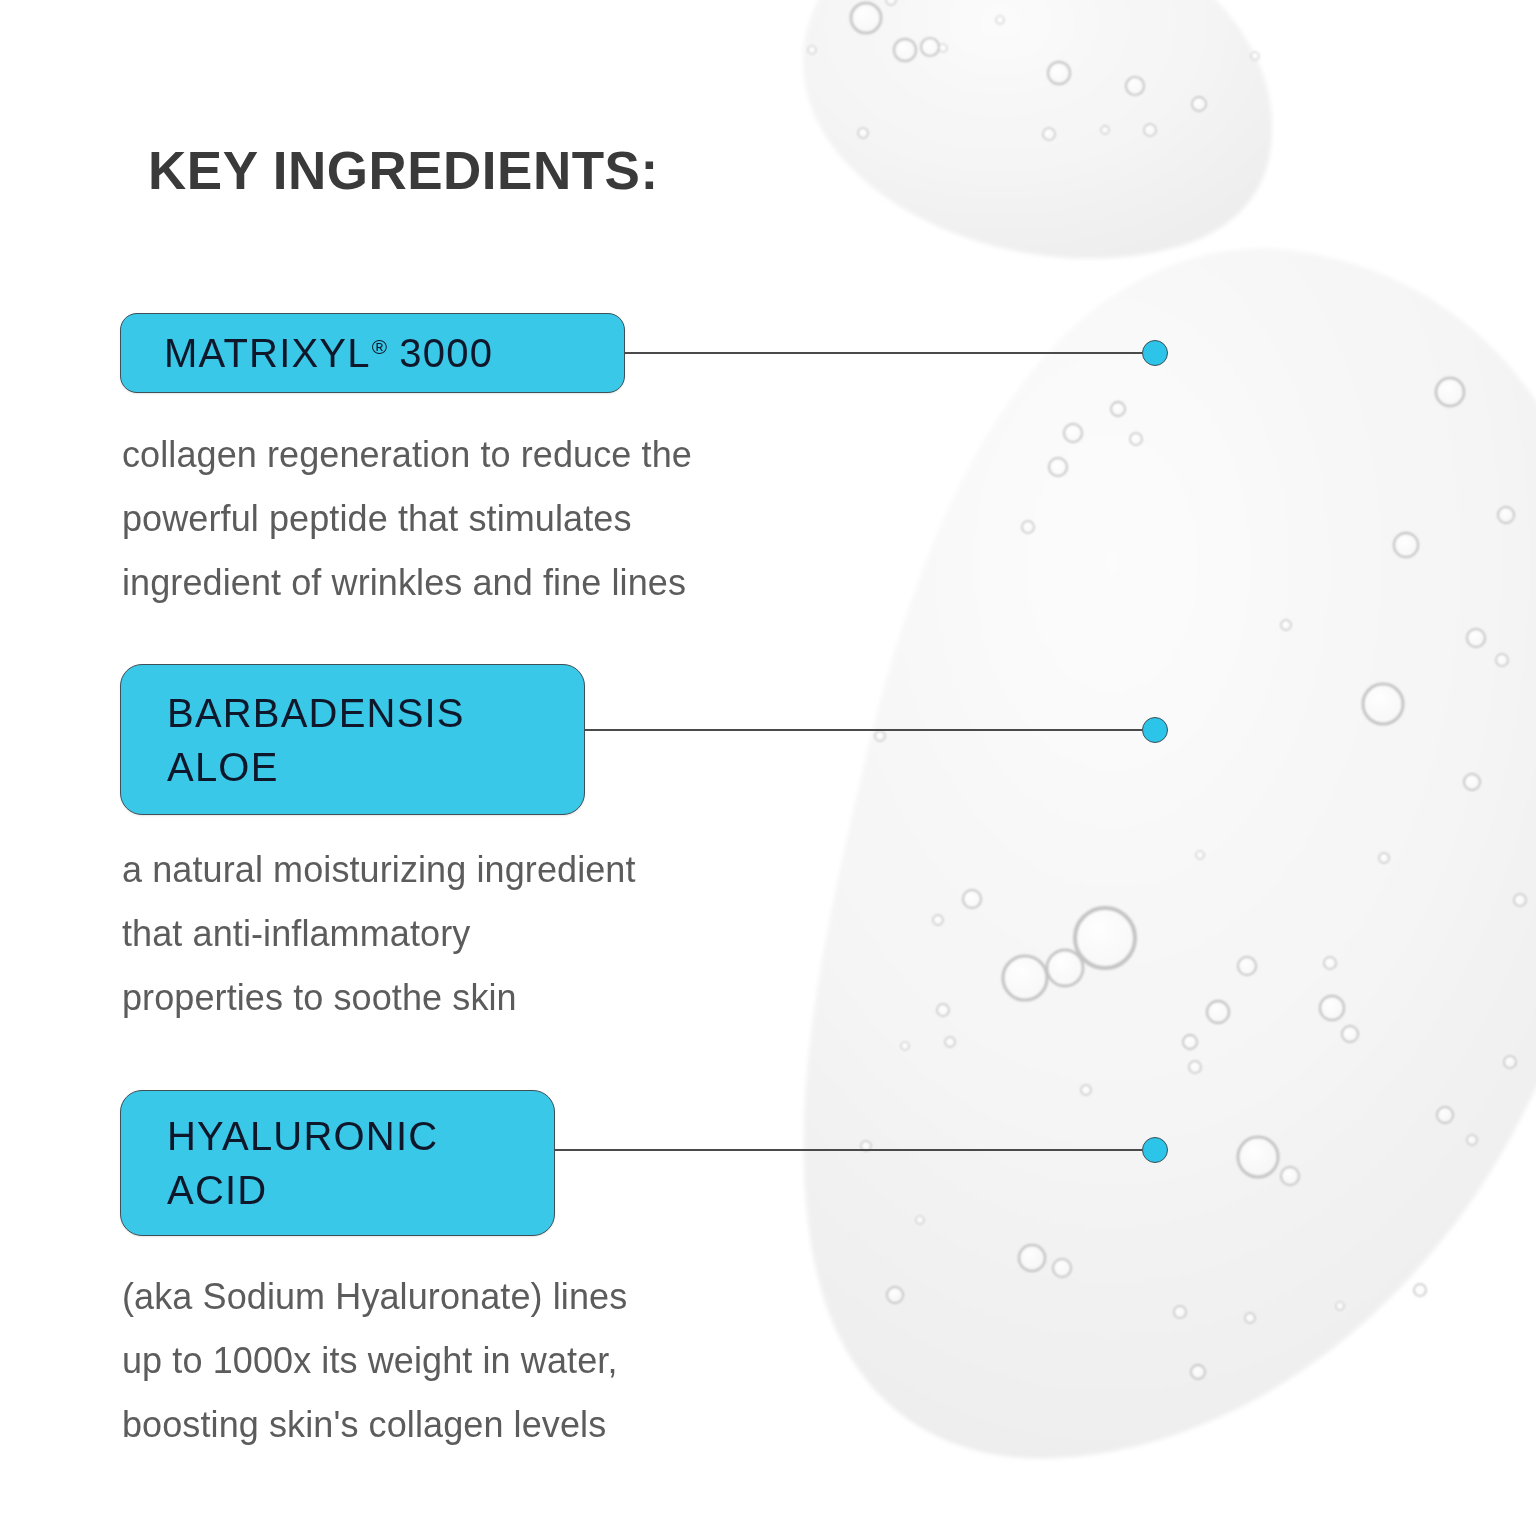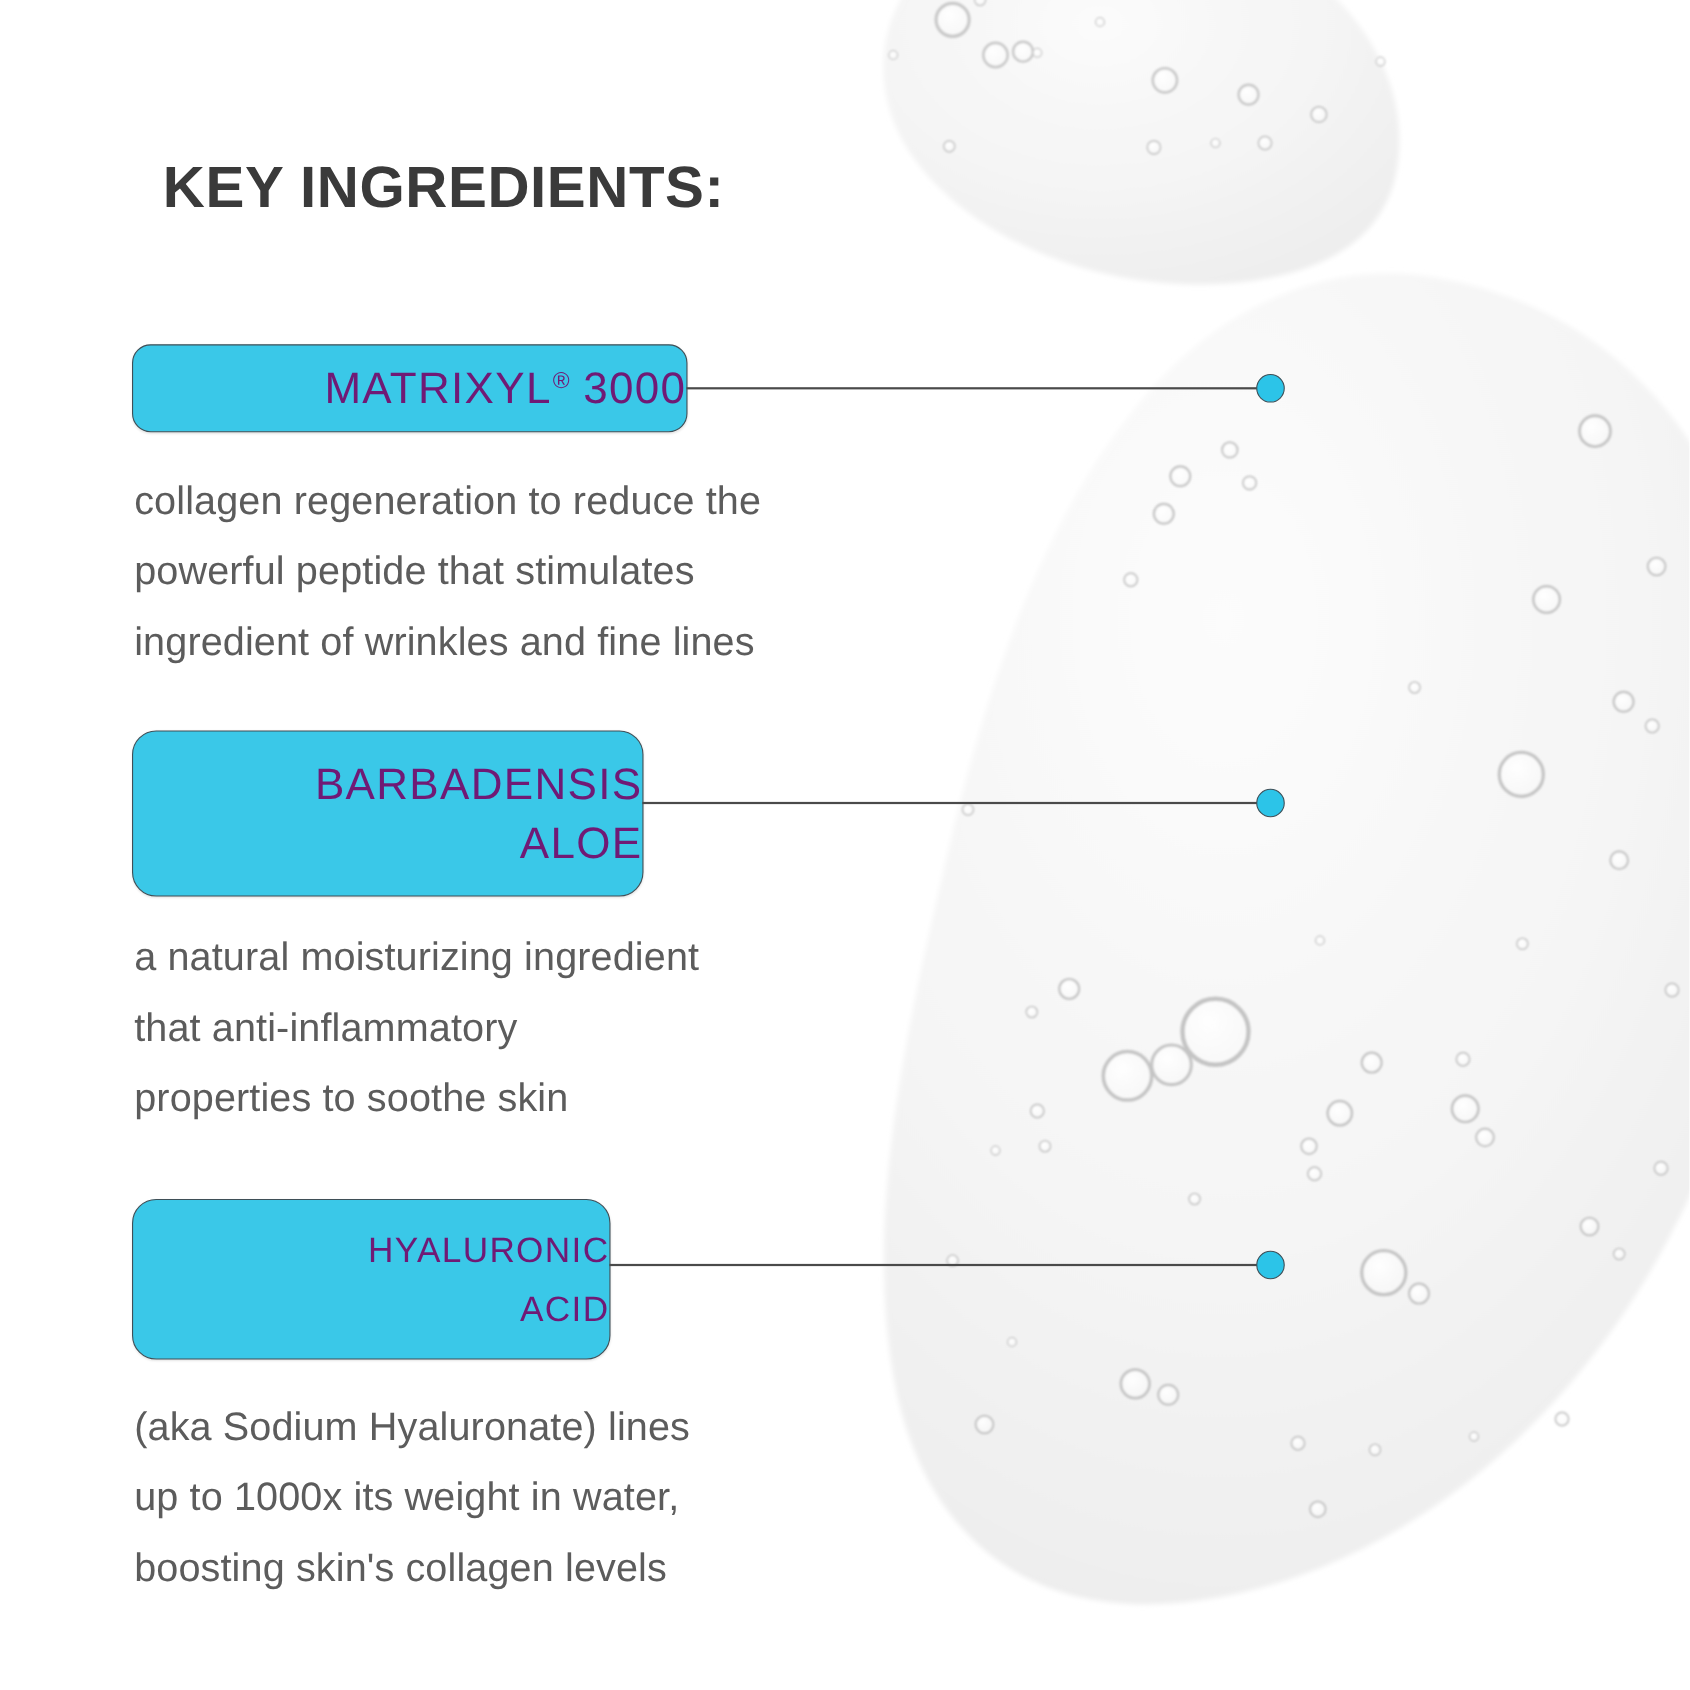--- a/index.html
+++ b/index.html
@@ -39,29 +39,28 @@
     margin-left: 26px;
   }
 
   
   .badge {
     position: absolute;
     box-sizing: border-box;
     background: #3ac8e8;
     border: 1.6px solid #3f4f57;
     border-radius: 22px;
-    color: #701a75;
+    color: #0f172a;
     display: flex;
     flex-direction: column;
     justify-content: center;
     padding: 0 0 0 44px;
     letter-spacing: 1.2px;
     font-weight: 400;
     box-shadow: 0 1px 2px rgba(0,0,0,0.10);
-    align-items: flex-end;
   }
   .badge .line {
     display: block;
     white-space: nowrap;
   }
   .badge sup.reg {
     font-size: 0.52em;
     vertical-align: 0.62em;
     letter-spacing: 0;
     margin-left: 1px;
@@ -77,21 +76,21 @@
   #badge-aloe {
     left: 120px;  top: 664px;
     width: 465px; height: 151px;
     font-size: 40px;
     line-height: 54px;
     padding-left: 46px;
   }
   #badge-hyaluronic {
     left: 120px;  top: 1090px;
     width: 435px; height: 146px;
-    font-size: 32px;
+    font-size: 40px;
     line-height: 54px;
     padding-left: 46px;
   }
 
   
   .connector-line {
     position: absolute;
     height: 0;
     border-top: 2px solid #4a4a4a;
   }

